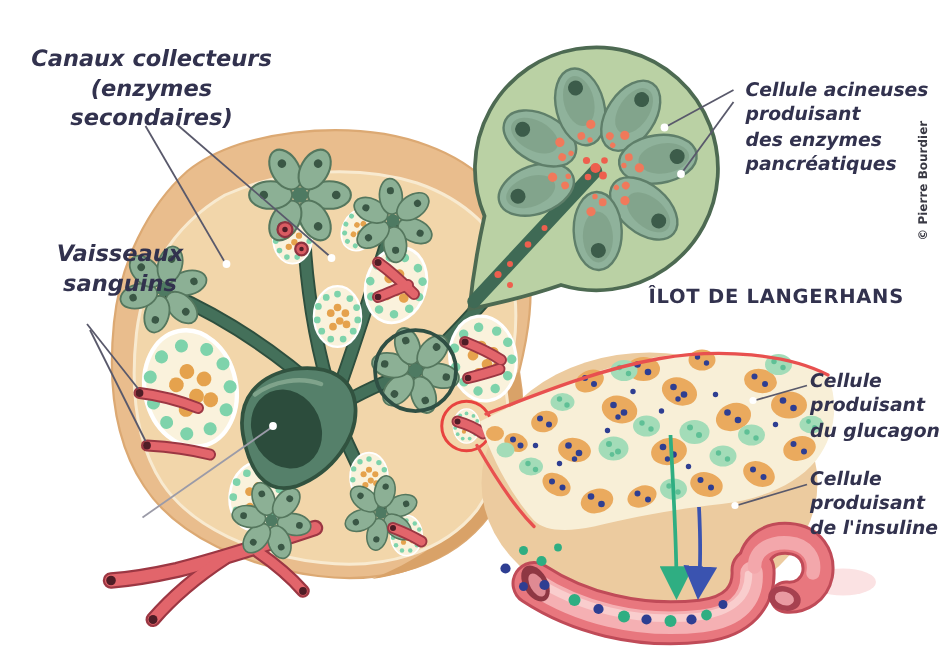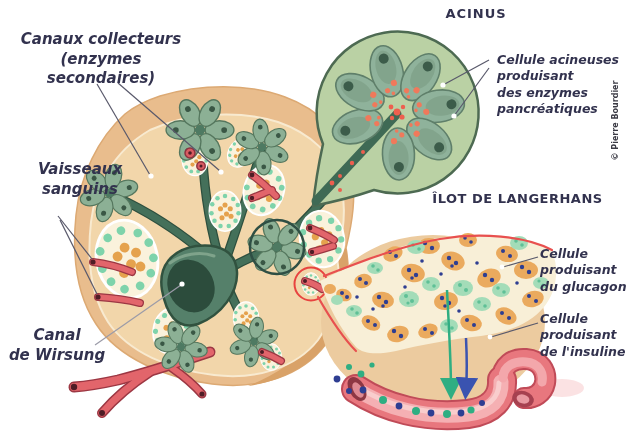--- a/index.html
+++ b/index.html
@@ -458,24 +458,21 @@
     <circle cx="490" cy="337" r="2.4"></circle>
   </g>
 </svg>
 
 <div class="lbl big center" style="left:6px;top:30px;width:190px;">Canaux collecteurs
 (enzymes secondaires)</div>
 
 <div class="lbl big center" style="left:2px;top:160px;width:100px;margin-left:28px;">Vaisseaux
 sanguins</div>
 
-<div class="lbl big center" style="left:6px;top:326px;width:102px;">Canal
-de Wirsung</div>
-
-<div class="title" style="left:426px;top:6px;width:100px;">ACINUS</div>
+
 
 <div class="lbl small" style="left:497px;top:52px;width:132px;">Cellule acineuses
 produisant
 des enzymes
 pancréatiques</div>
 
 <div class="title" style="left:415px;top:191px;width:205px;letter-spacing:0.5px;">ÎLOT DE LANGERHANS</div>
 
 
 <div class="lbl small" style="left:540px;top:246px;width:92px;">Cellule

